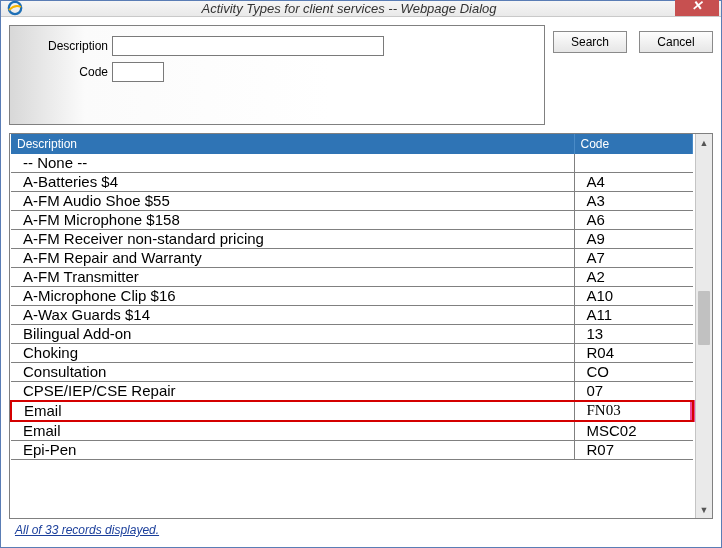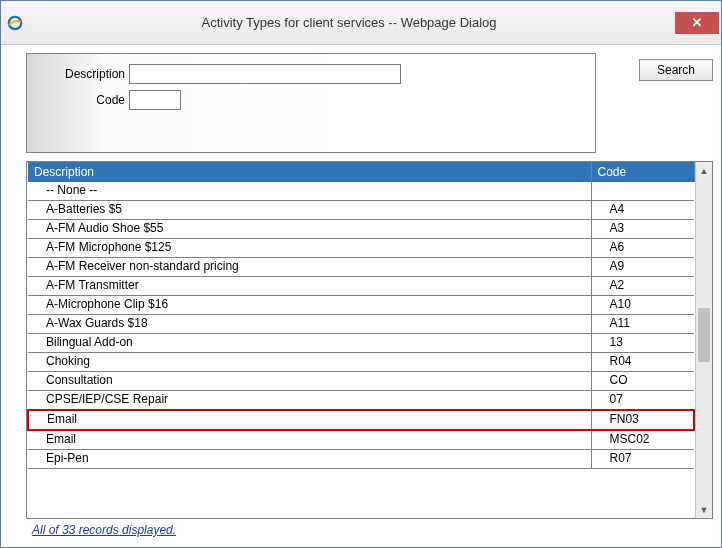--- a/index.html
+++ b/index.html
@@ -11,25 +11,26 @@
     color: #000;
   }
   .window {
     width: 722px; height: 548px;
     border: 1px solid #5a7db5;
     display: flex; flex-direction: column;
     position: relative;
     background: #fff;
   }
   .titlebar {
-    height: 44px;
+    height: 16px;
     background: linear-gradient(to bottom, #f6f6f6, #e9e9e9);
     border-bottom: 1px solid #c9c9c9;
-    display: flex; align-items: center;
+    display: flex; align-items: flex-end;
     position: relative;
+    font-style: italic;
   }
   .titlebar .ie-icon {
     width: 16px; height: 16px;
     margin-left: 6px;
     display: inline-flex; align-items: center; justify-content: center;
   }
   .titlebar .title {
     flex: 1;
     text-align: center;
     color: #333;
@@ -42,21 +43,20 @@
     color: #fff;
     display: flex; align-items: center; justify-content: center;
     font-size: 13px; font-weight: bold;
     cursor: pointer;
   }
   .content {
     flex: 1;
     display: flex; flex-direction: column;
     padding: 8px 8px 4px 8px;
     overflow: hidden;
-    margin-left: 17px;
   }
   .search-row {
     display: flex; align-items: flex-start;
     gap: 8px;
     margin-bottom: 8px;
   }
   .search-box {
     border: 1px solid #808080;
     background: linear-gradient(to right, #d8d8d8, #fbfbfb 14%, #ffffff 60%);
     padding: 10px 14px 36px 14px;
@@ -111,40 +111,40 @@
   table.grid th {
     background: #2f74b5;
     color: #fff;
     text-align: left;
     font-weight: normal;
     padding: 3px 6px;
     border-right: 1px solid #4a8bc7;
     font-size: 12px;
   }
   table.grid td {
-    padding: 1px 6px 2px 18px;
+    padding: 1px 6px 2px 12px;
     border-bottom: 1px solid #808080;
     white-space: nowrap;
     overflow: hidden;
     text-overflow: ellipsis;
-    font-size: 12px;
+    font-size: 15px;
     line-height: 15px;
   }
   table.grid td:first-child { border-right: 1px solid #808080; }
   col.c-desc { width: 563px; }
   col.c-code { width: auto; }
   tr.hl td {
     outline: 0;
   }
   tr.hl {
     outline: 2px solid #d40000;
     outline-offset: -1px;
   }
   tr.hl td:first-child { border-left: 2px solid #d40000; }
-  tr.hl td:last-child  { border-right: 2px solid #ec4899; }
+  tr.hl td:last-child  { border-right: 5px solid #ec4899; font-family: Liberation Serif, serif; }
   tr.hl td { border-top: 2px solid #d40000; border-bottom: 2px solid #d40000 !important; }
   
   .vscroll {
     width: 17px;
     background: #eaeaea;
     border-left: 1px solid #c4c4c4;
     display: flex; flex-direction: column;
   }
   .vscroll .arr {
     height: 17px;
@@ -193,20 +193,21 @@
           <label>Description</label>
           <input type="text" class="inp-desc" value="" style="">
         </div>
         <div class="form-row">
           <label>Code</label>
           <input type="text" class="inp-code" value="" style="">
         </div>
       </div>
       <div class="btn-col">
         <button class="btn">Search</button>
+        <button class="btn">Cancel</button>
       </div>
     </div>
 
     <div class="grid-wrap">
       <div class="grid-scroll">
         <table class="grid">
           <colgroup>
               <col class="c-desc">
               <col class="c-code">
             </colgroup>
@@ -215,45 +216,49 @@
               <th>Description</th>
               <th>Code</th>
             </tr>
           </thead>
           <tbody id="grid-body">
               <tr>
                 <td>-- None --</td>
                 <td></td>
               </tr>
               <tr>
-                <td>A-Batteries $5</td>
+                <td>A-Batteries $4</td>
                 <td>A4</td>
               </tr>
               <tr>
                 <td>A-FM Audio Shoe $55</td>
                 <td>A3</td>
               </tr>
               <tr>
-                <td>A-FM Microphone $125</td>
+                <td>A-FM Microphone $158</td>
                 <td>A6</td>
               </tr>
               <tr>
                 <td>A-FM Receiver non-standard pricing</td>
                 <td>A9</td>
               </tr>
               <tr>
+                <td>A-FM Repair and Warranty</td>
+                <td>A7</td>
+              </tr>
+              <tr>
                 <td>A-FM Transmitter</td>
                 <td>A2</td>
               </tr>
               <tr>
                 <td>A-Microphone Clip $16</td>
                 <td>A10</td>
               </tr>
               <tr>
-                <td>A-Wax Guards $18</td>
+                <td>A-Wax Guards $14</td>
                 <td>A11</td>
               </tr>
               <tr>
                 <td>Bilingual Add-on</td>
                 <td>13</td>
               </tr>
               <tr>
                 <td>Choking</td>
                 <td>R04</td>
               </tr>

